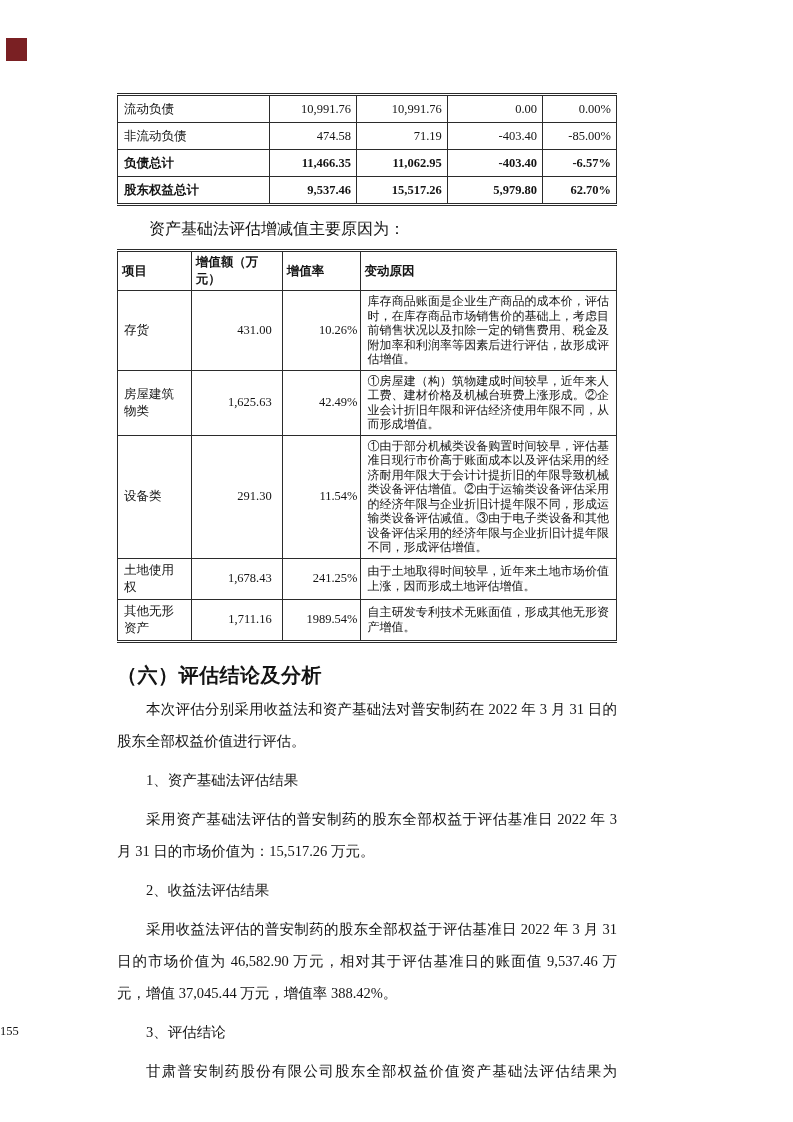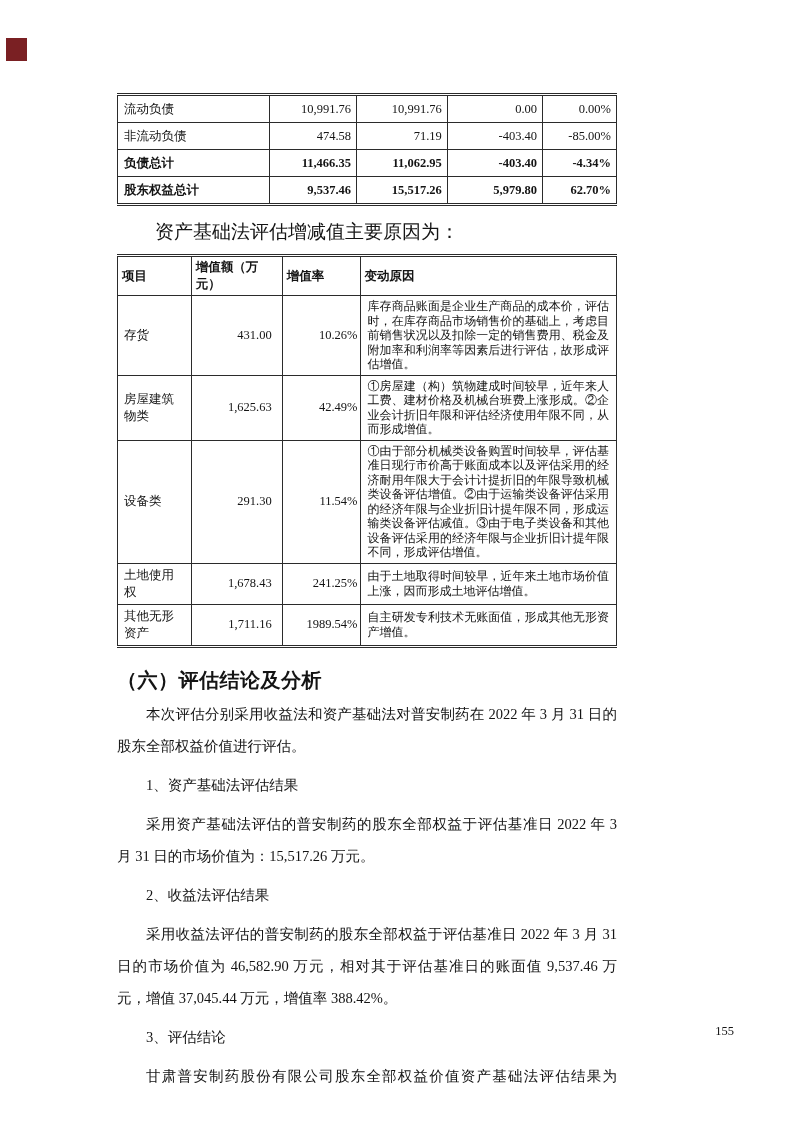--- a/index.html
+++ b/index.html
@@ -40,21 +40,21 @@
   .t2 td.reason{
     text-align:justify;
     padding:3px 7px;
     font-size:12px;
     line-height:14.5px;
     margin-left:12px;
   }
   
   .intro{
     margin:13px 0 9px 0;
-    font-size:19px;
+    font-size:16px;
     text-indent:2em;
   }
   .sec-heading{
     margin:19px 0 4px 0;
     font-family:"Liberation Sans","DejaVu Sans",sans-serif;
     font-weight:bold;
     font-size:20px;
     letter-spacing:0.5px;
   }
   .para{
@@ -67,21 +67,21 @@
   .para.stretch{text-align-last:justify;}
   .subhead{
     margin:4px 0;
     font-size:14.5px;
     line-height:38px;
     text-indent:2em;
   }
   .page-number{
     position:absolute;
     left:0;right:0;top:1024px;
-    text-align:right;
+    text-align:left;
     font-size:12.5px;
   }
 </style>
 </head>
 <body>
 
 <div class="page">
 
   <div class="stamp" id="stamp" style="background: rgb(122, 32, 35);"></div>
 
@@ -106,21 +106,21 @@
         <td class="num">474.58</td>
         <td class="num">71.19</td>
         <td class="num">-403.40</td>
         <td class="num">-85.00%</td>
       </tr>
       <tr class="bold">
         <td class="lbl">负债总计</td>
         <td class="num">11,466.35</td>
         <td class="num">11,062.95</td>
         <td class="num">-403.40</td>
-        <td class="num">-4.34%</td>
+        <td class="num">-6.57%</td>
       </tr>
       <tr class="bold">
         <td class="lbl">股东权益总计</td>
         <td class="num">9,537.46</td>
         <td class="num">15,517.26</td>
         <td class="num">5,979.80</td>
         <td class="num">62.70%</td>
       </tr>
     </tbody>
   </table>

